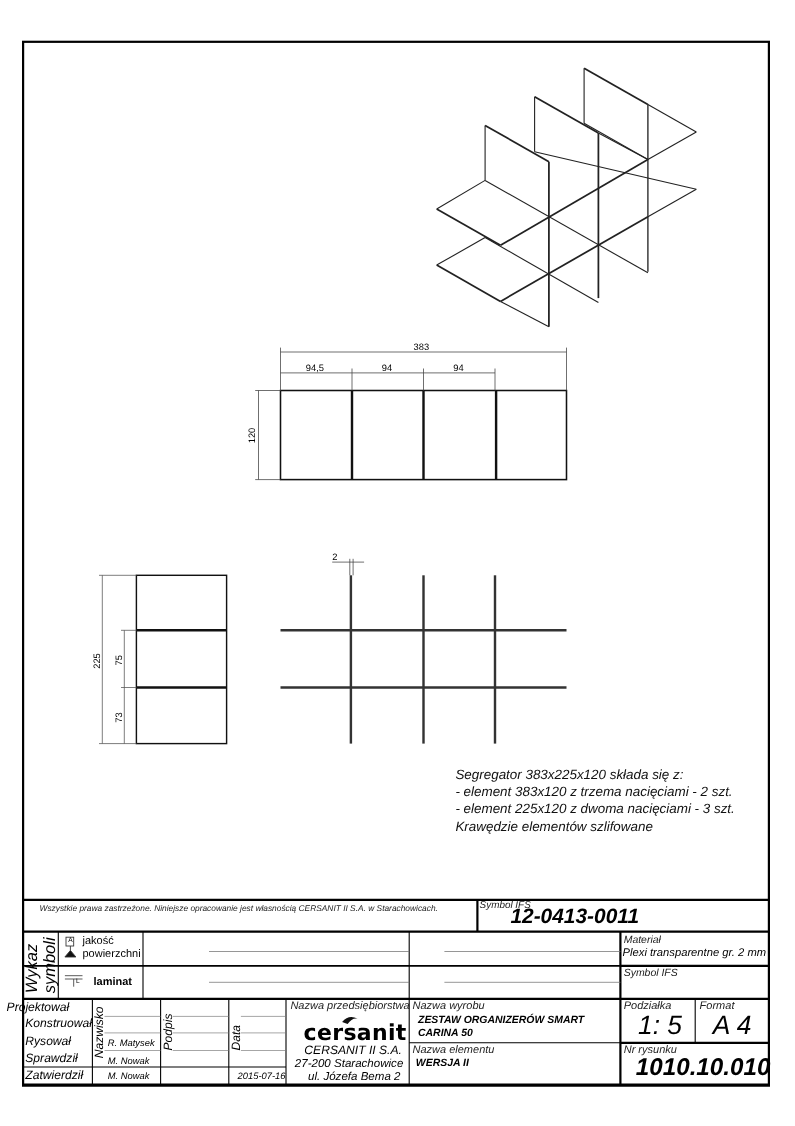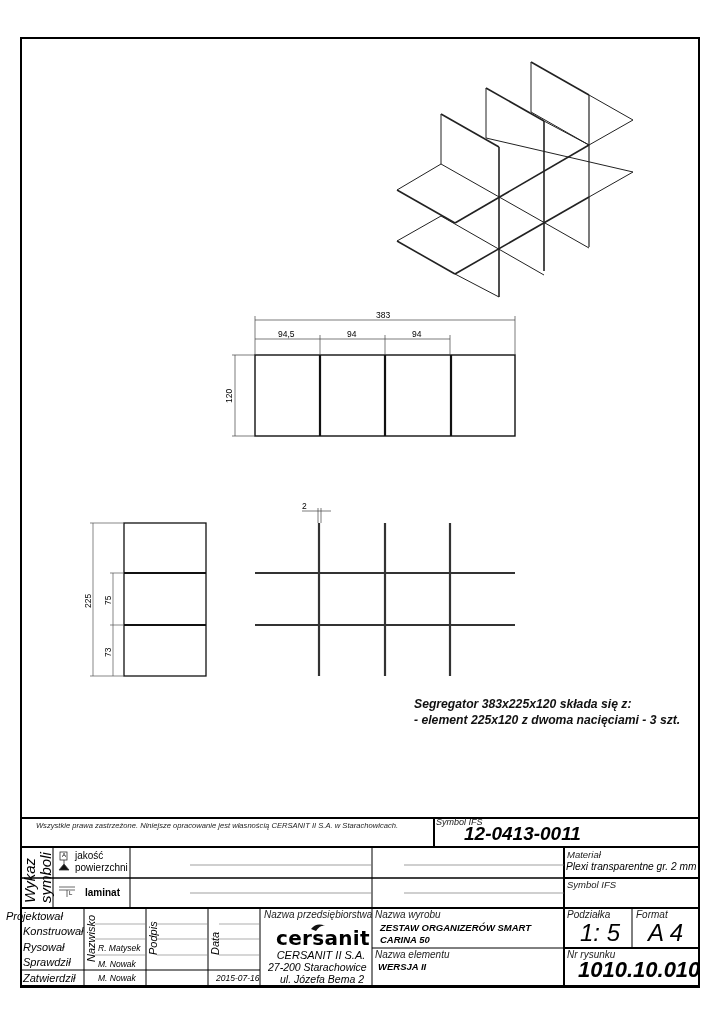--- a/index.html
+++ b/index.html
@@ -1,20 +1,20 @@
 <!DOCTYPE html>
 <html><head>
 <meta charset="utf-8">
 <style>
   html, body { margin:0; padding:0; background:#fff; }
   body { width:723px; height:1024px; position:relative; overflow:hidden; font-family:"Liberation Sans", sans-serif; color:#000; }
   .sheet { position:absolute; left:20px; top:37px; width:680px; height:950px; border:2px solid #000; box-sizing:border-box; }
   svg.drawing { position:absolute; left:0; top:0; }
   .abs { position:absolute; }
-  .notes { position:absolute; left:414px; top:697px; font-size:12.2px; line-height:15.5px; font-style:italic; color:#111;font-weight:bold; }
+  .notes { position:absolute; left:414px; top:697px; font-size:12.2px; line-height:15.5px; font-style:italic; color:#111; }
   .notes div { white-space:nowrap; }
   .tb-text { position:absolute; white-space:nowrap; font-style:italic; }
   .lbl { font-size:10px; color:#222; }
   .small { font-size:8.5px; }
   .copyright { position:absolute; left:22px; top:820px; width:390px; text-align:center; font-size:7.6px; line-height:11px; font-style:italic; color:#222; }
   .big { font-weight:bold; font-style:italic; }
   .rot { transform:rotate(-90deg); transform-origin:left top; }
   .logo { position:absolute; left:276px; top:926px; font-family:"DejaVu Sans", sans-serif; font-size:20px; font-weight:bold; letter-spacing:0.3px; }
 </style>
 </head>
@@ -165,21 +165,23 @@
 <span class="abs" style="left:347px;top:329px;font-size:8.5px;">94</span>
 <span class="abs" style="left:412px;top:329px;font-size:8.5px;">94</span>
 <span class="abs rot" style="left:224px;top:403px;font-size:8.5px;">120</span>
 <span class="abs rot" style="left:83px;top:608px;font-size:8.5px;">225</span>
 <span class="abs rot" style="left:103px;top:605px;font-size:8.5px;">75</span>
 <span class="abs rot" style="left:103px;top:657px;font-size:8.5px;">73</span>
 <span class="abs" style="left:302px;top:501px;font-size:8.5px;">2</span>
 
 <div class="notes">
   <div>Segregator 383x225x120 składa się z:</div>
+  <div>- element 383x120 z trzema nacięciami - 2 szt.</div>
   <div>- element 225x120 z dwoma nacięciami - 3 szt.</div>
+  <div>Krawędzie elementów szlifowane</div>
 </div>
 
 <div class="copyright">
   <div>Wszystkie prawa zastrzeżone. Niniejsze opracowanie jest własnością CERSANIT II S.A. w Starachowicach.</div>
 </div>
 <span class="tb-text lbl" style="left:436px;top:817px;font-size:9px;">Symbol IFS</span>
 <span class="tb-text big" style="left:464px;top:823px;font-size:19px;">12-0413-0011</span>
 
 <span class="tb-text rot" style="left:22px;top:903px;font-size:15px;line-height:16px;"><span>Wykaz</span><br><span>symboli</span></span>
 <span class="tb-text" style="left:75px;top:850px;font-size:10px;font-style:normal;line-height:12px;"><span>jakość</span><br><span>powierzchni</span></span>

